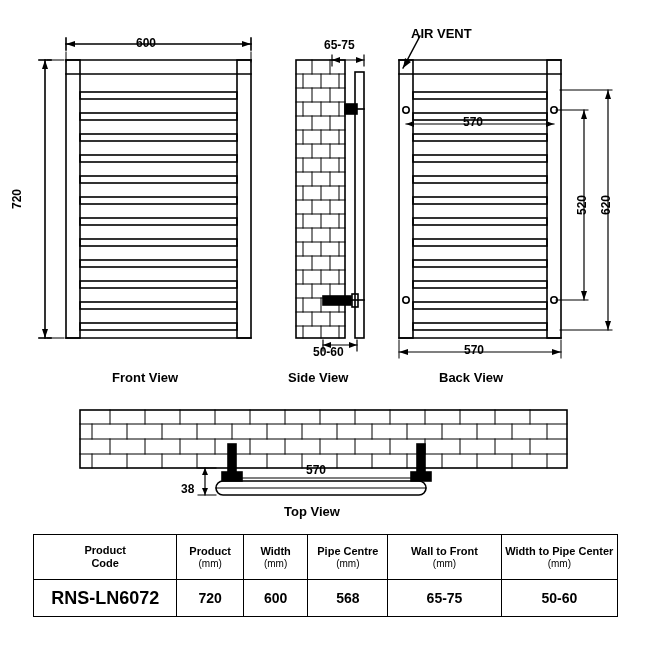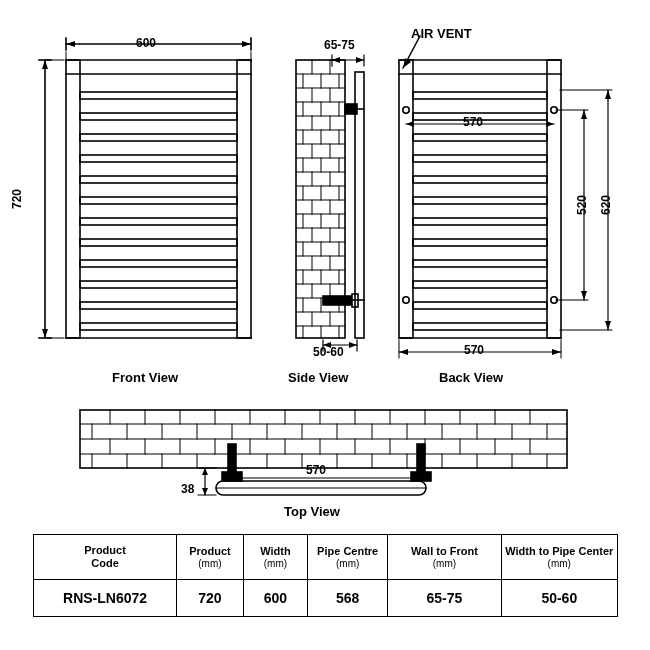--- a/index.html
+++ b/index.html
@@ -36,21 +36,21 @@
     text-align:center;
   }
   .spec-table td,.spec-table th{
     border:1.5px solid #000;
     padding:5px 2px;
     font-weight:bold;
     color:#000;
   }
   .spec-table thead td{height:34px;line-height:1.15;}
   .spec-table tbody td{height:26px;font-size:14px;}
-  .spec-table tbody td.code{font-size:14px;}
+  .spec-table tbody td.code{font-size:18px;}
   .unit{font-size:10px;font-weight:normal;display:block;}
 </style>
 </head>
 <body>
 
 <div class="stage">
 
   <svg viewBox="0 0 650 650">
     <g stroke="#000" fill="none" stroke-width="1.6" stroke-linecap="square">
 

